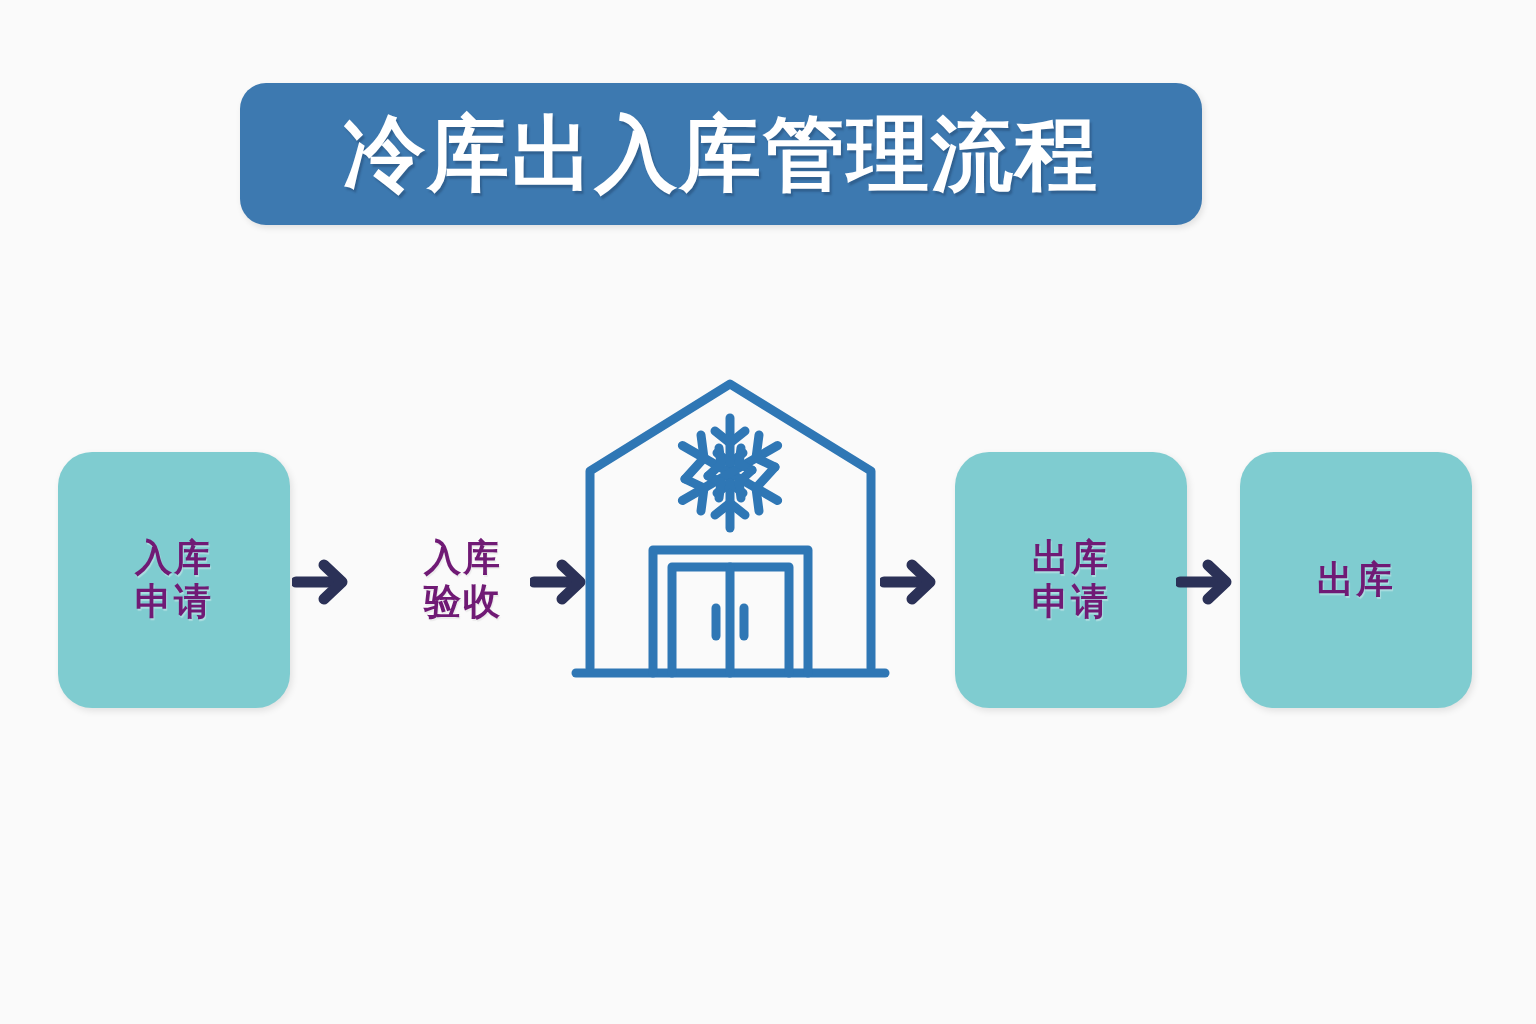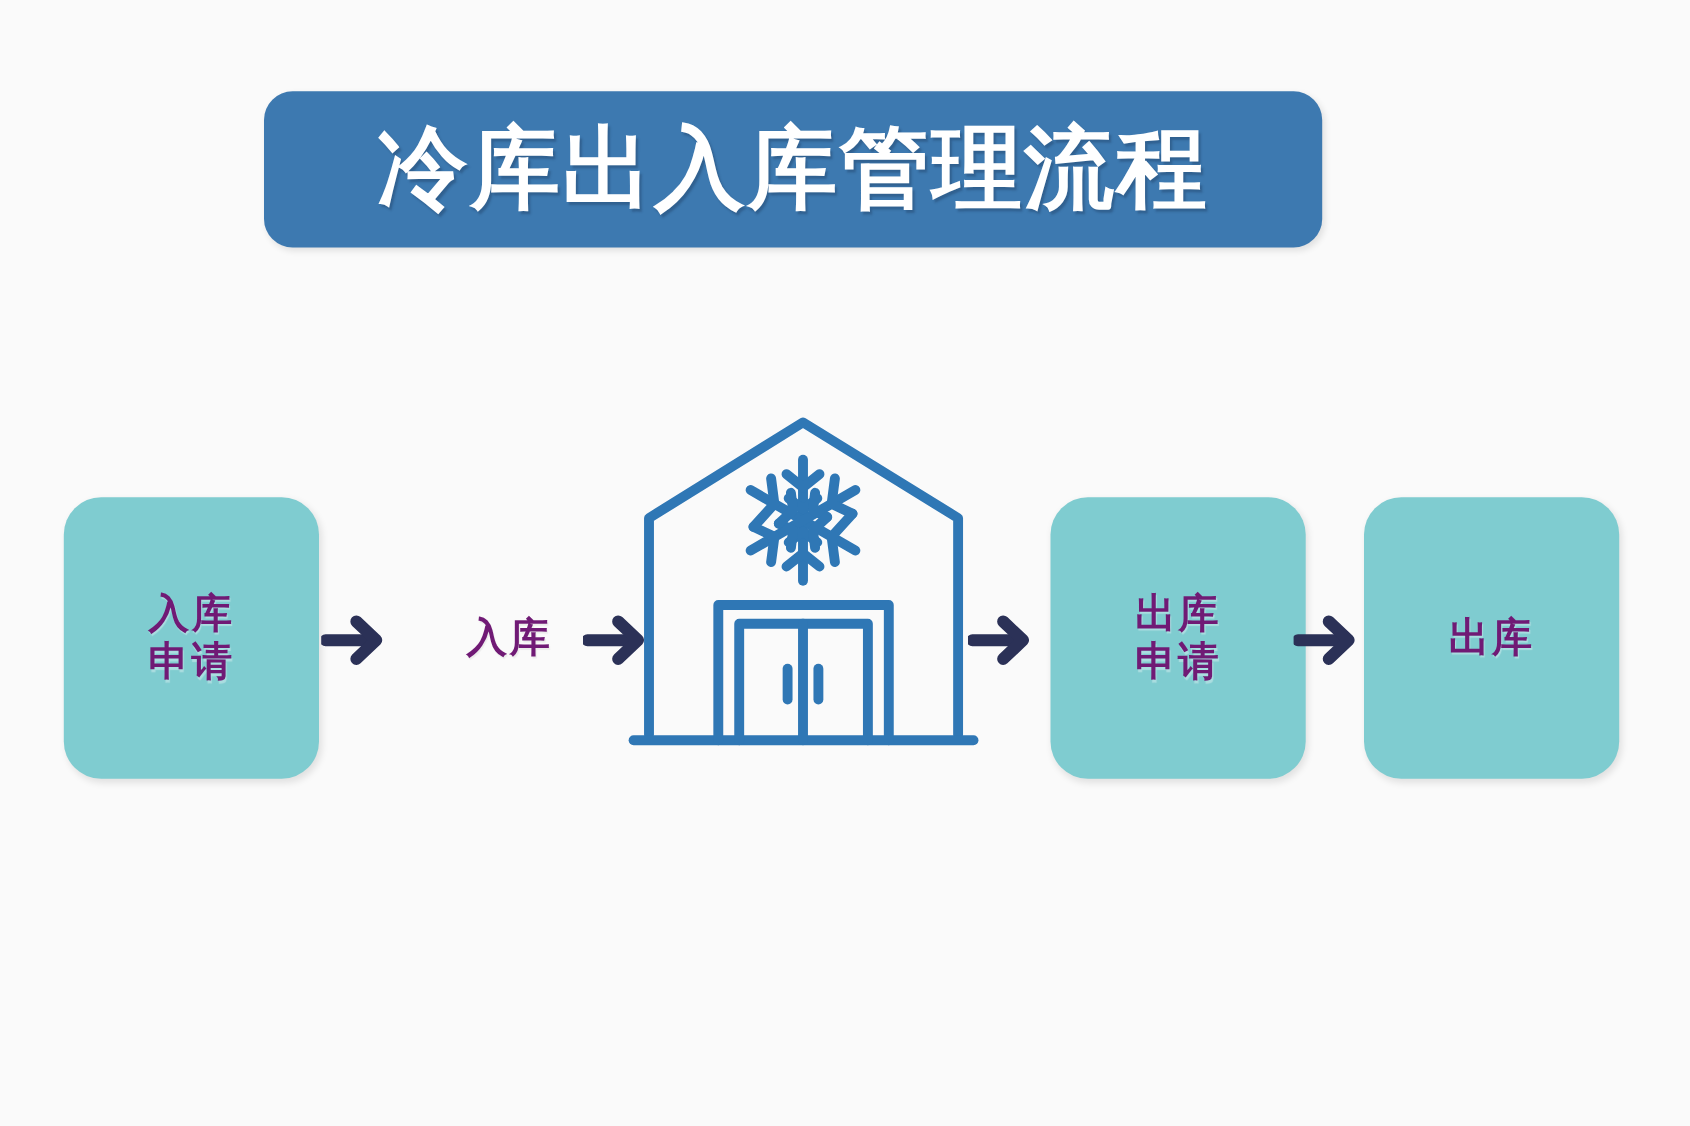--- a/index.html
+++ b/index.html
@@ -142,20 +142,21 @@
       <svg width="62" height="52" viewBox="0 0 62 52" xmlns="http://www.w3.org/2000/svg">
         <g fill="none" stroke="#2b3157" stroke-width="11" stroke-linecap="round" stroke-linejoin="round">
           <line x1="4" y1="26" x2="46" y2="26"></line>
           <polyline points="32,9 50,26 32,43"></polyline>
         </g>
       </svg>
     </div>
 
     <div class="step-plain" id="box-2">
       <div class="step-line">入库</div>
+      <div class="step-line">验收</div>
     </div>
 
     <div class="arrow" id="arrow-2">
       <svg width="62" height="52" viewBox="0 0 62 52" xmlns="http://www.w3.org/2000/svg">
         <g fill="none" stroke="#2b3157" stroke-width="11" stroke-linecap="round" stroke-linejoin="round">
           <line x1="4" y1="26" x2="46" y2="26"></line>
           <polyline points="32,9 50,26 32,43"></polyline>
         </g>
       </svg>
     </div>

